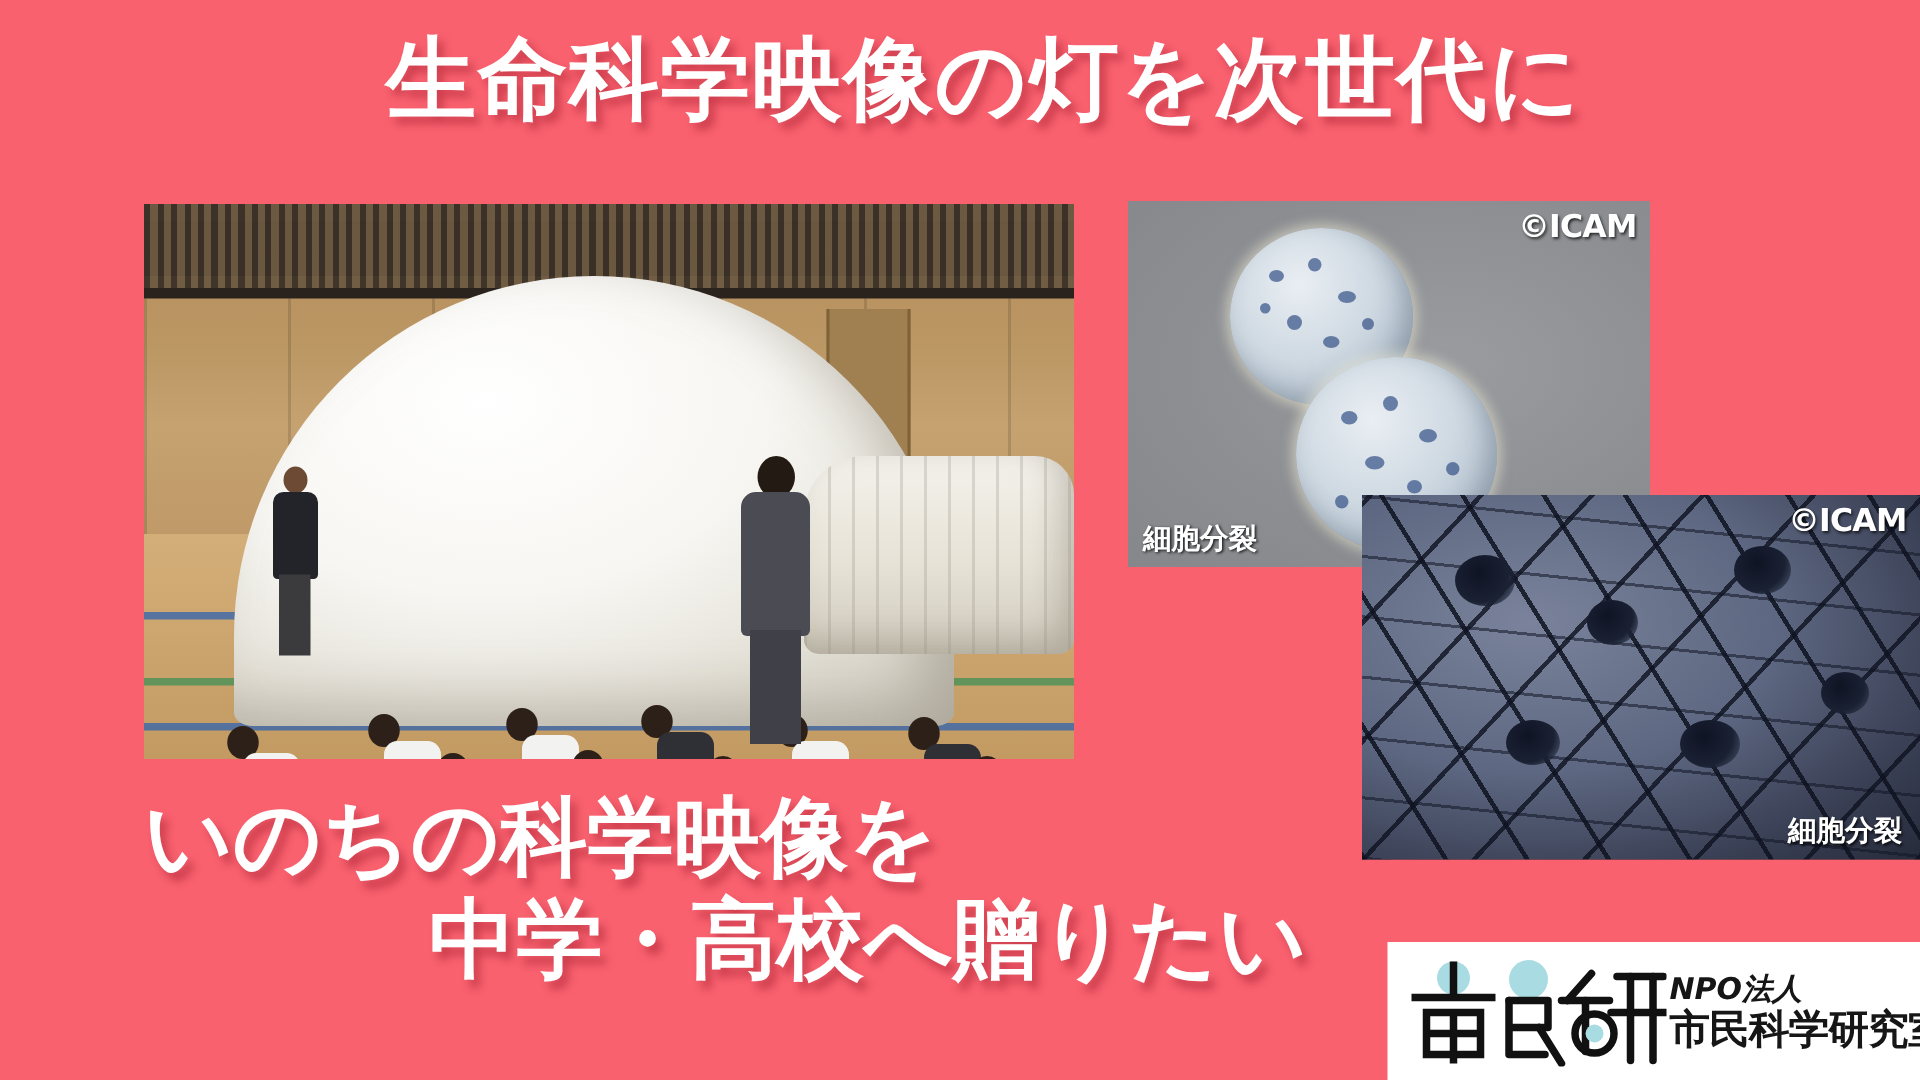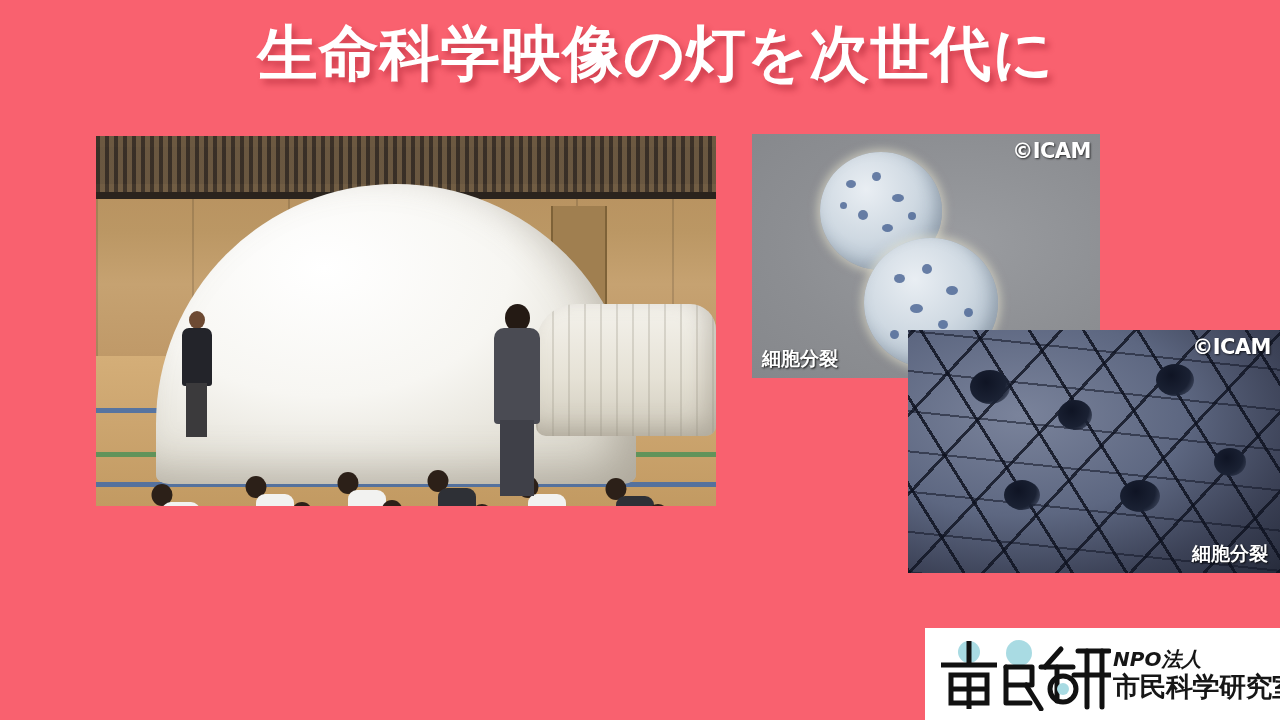--- a/index.html
+++ b/index.html
@@ -372,20 +372,22 @@
     <div class="soma" style="left:150px; top:70px; width:34px; height:30px;"></div>
     <div class="soma" style="left:248px; top:34px; width:38px; height:32px;"></div>
     <div class="soma" style="left:96px; top:150px; width:36px; height:30px;"></div>
     <div class="soma" style="left:212px; top:150px; width:40px; height:32px;"></div>
     <div class="soma" style="left:306px; top:118px; width:32px; height:28px;"></div>
     <div class="watermark">©ICAM</div>
     <div class="photo-caption caption-br">細胞分裂</div>
   </div>
 
   <div class="message">
+    <span>いのちの科学映像を</span>
+    <span class="line2">中学・高校へ贈りたい</span>
   </div>
 
   <div id="logo-box">
     <svg id="logo-mark" width="178" height="74" viewBox="0 0 178 74">
 
       <circle cx="36" cy="15" r="11" fill="#a9dbe3"></circle>
       <g stroke="#111" stroke-width="5" fill="none" stroke-linecap="butt">
         <line x1="36" y1="4" x2="36" y2="26"></line>
         <line x1="8" y1="28" x2="64" y2="28"></line>
         <rect x="18" y="38" width="36" height="28"></rect>

